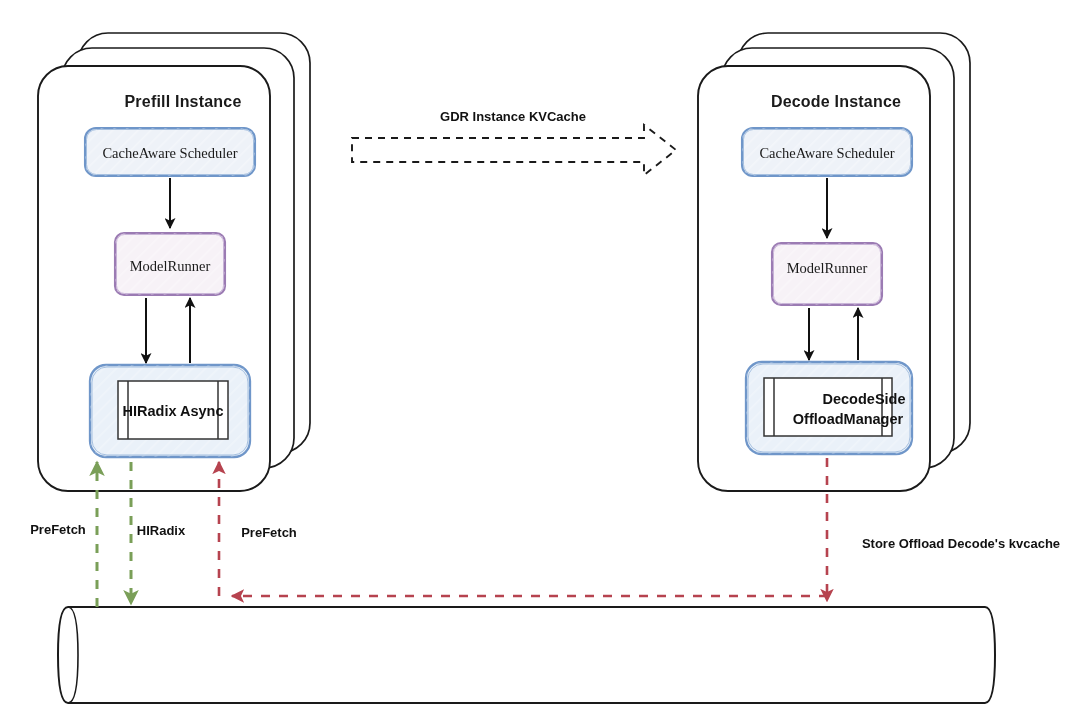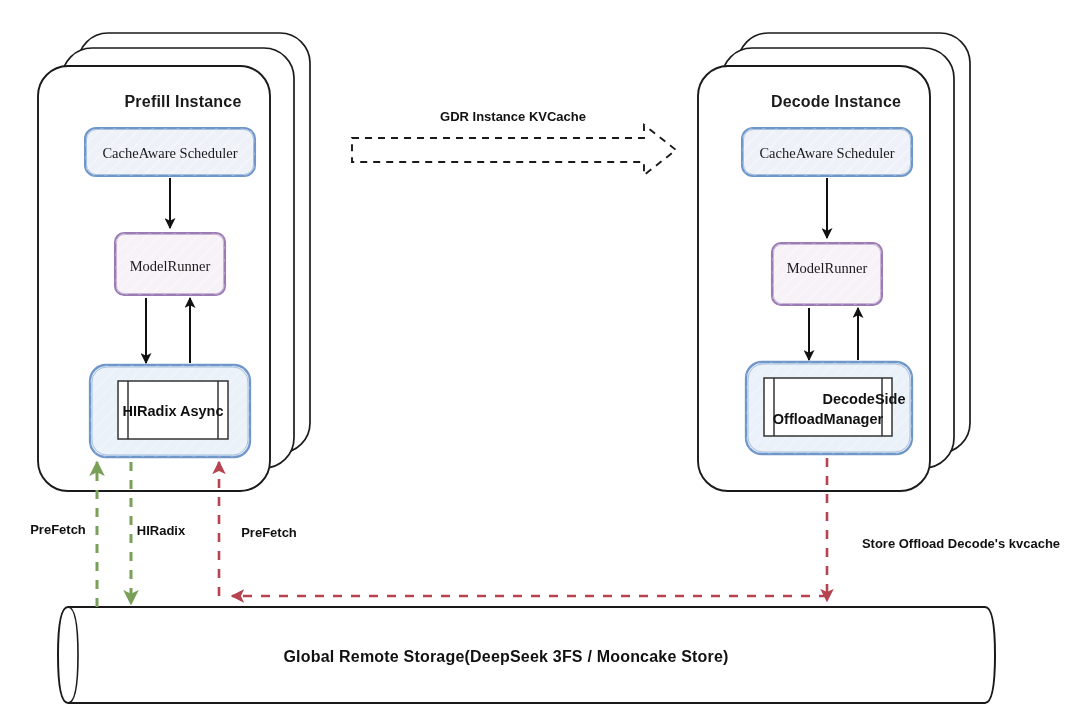--- a/index.html
+++ b/index.html
@@ -178,27 +178,26 @@
 
   <div class="lbl node-label-strong center" style="left:173px; top:411px;">HIRadix Async</div>
 
   <div class="lbl instance-title center" style="left:836px; top:102px;">Decode Instance</div>
 
   <div class="lbl node-label center" style="left:827px; top:153px;">CacheAware Scheduler</div>
 
   <div class="lbl node-label center" style="left:827px; top:268px;">ModelRunner</div>
 
   <div class="lbl node-label-strong center" style="left:864px; top:399px;">DecodeSide</div>
-  <div class="lbl node-label-strong center" style="left:828px; top:419px;">OffloadManager</div>
+  <div class="lbl node-label-strong center" style="left:848px; top:419px;">OffloadManager</div>
 
   <div class="lbl edge-label center" style="left:513px; top:117px;">GDR Instance KVCache</div>
 
   <div class="lbl edge-label center" style="left:58px; top:530px;">PreFetch</div>
 
   <div class="lbl edge-label center" style="left:161px; top:531px;">HIRadix</div>
 
   <div class="lbl edge-label center" style="left:269px; top:533px;">PreFetch</div>
 
   <div class="lbl edge-label center" style="left:961px; top:544px;">Store Offload Decode's kvcache</div>
 
-  <div class="lbl storage-label center" style="left:506px; top:657px;">Global Remote Storage(DeepSeek 3FS / Mooncake Store)</div>
 
 </div>
 
 </body></html>

